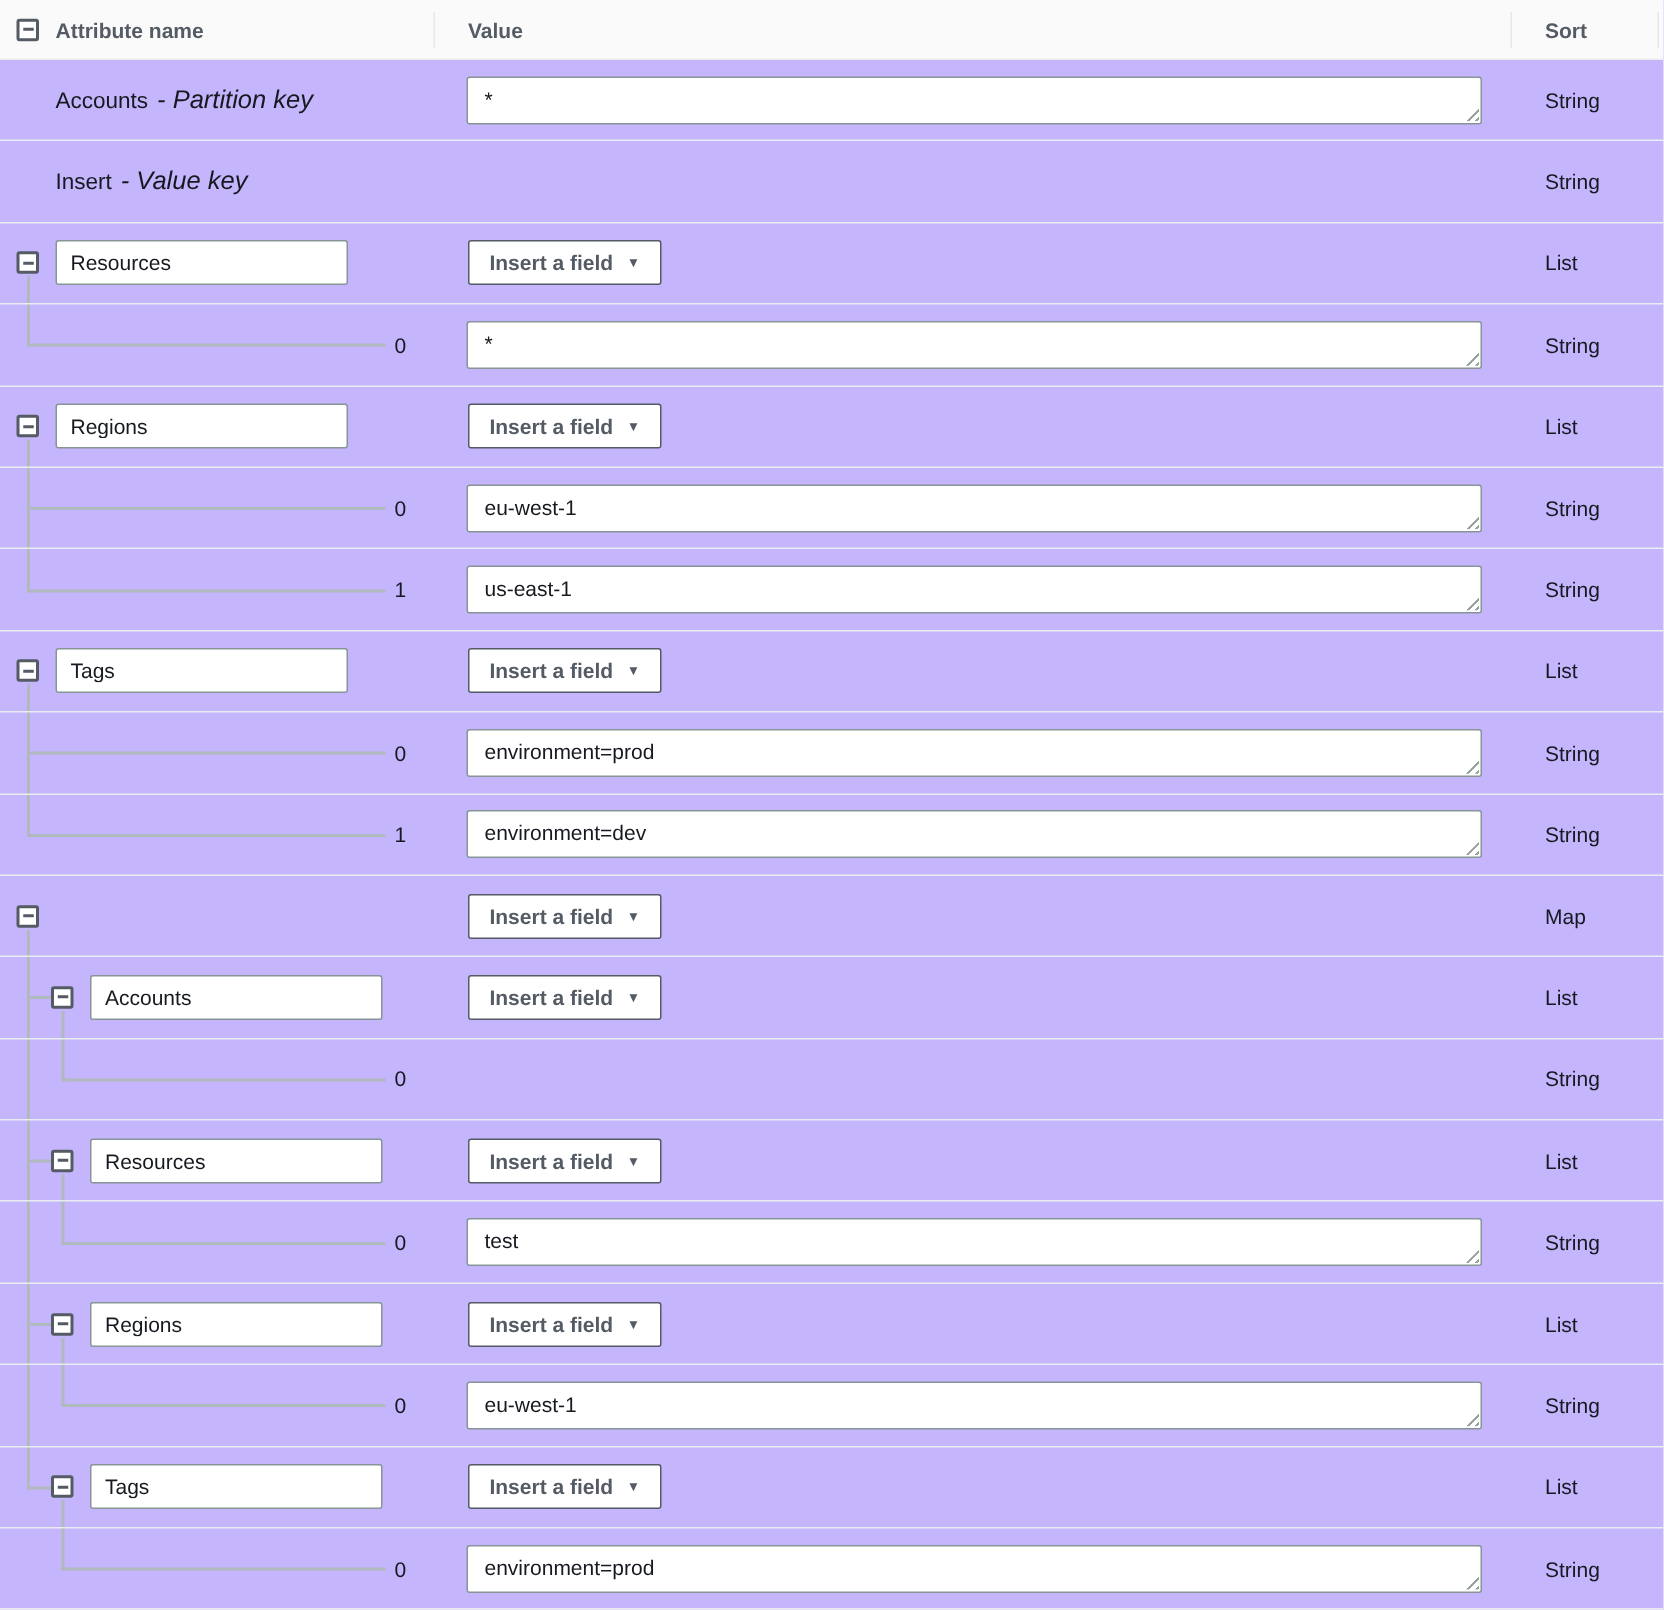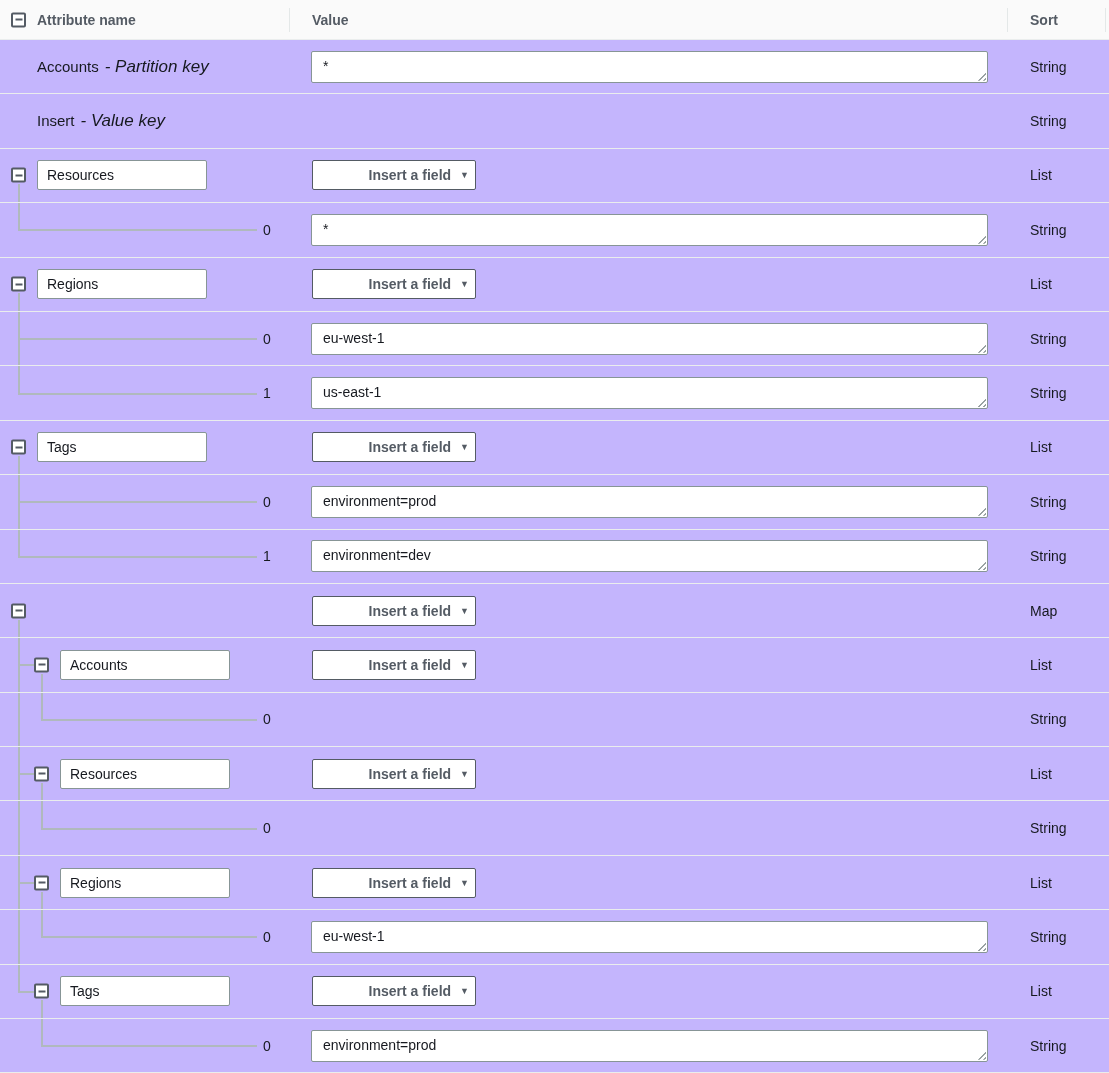--- a/index.html
+++ b/index.html
@@ -12,29 +12,29 @@
   .hlabel { position: absolute; top: 50%; transform: translateY(-50%); font-weight: bold; font-size: 14px; color: #545b64; white-space: nowrap; }
   .hdiv { position: absolute; top: 8px; width: 1px; height: 24px; background: #e4e8e8; }
 
   .row { position: relative; height: 54.4px; border-bottom: 1px solid #eaeded; }
 
   .minus-btn { position: absolute; left: 11px; top: 50%; transform: translateY(-50%); width: 15px; height: 15px;
                border: 2px solid #545b64; border-radius: 2px; background: #fff; padding: 0; cursor: pointer; }
   .minus-btn.lvl1 { left: 34px; }
   .minus-glyph { position: absolute; left: 50%; top: 50%; transform: translate(-50%,-50%); width: 7px; height: 2px; background: #545b64; display: block; }
 
-  .name-input { position: absolute; left: 37px; top: 50%; transform: translateY(-50%); width: 170px; height: 30px;
+  .name-input { position: absolute; left: 37px; top: 50%; transform: translateY(-50%); width: 195px; height: 30px;
                 border: 1px solid #879596; border-radius: 2px; padding: 0 9px; font-family: "Liberation Sans", sans-serif;
                 font-size: 14px; color: #16191f; background: #fff; outline: none; }
   .name-input.lvl1 { left: 60px; }
 
-  .insert-btn { position: absolute; left: 312px; top: 50%; transform: translateY(-50%); width: 164px; height: 30px;
+  .insert-btn { position: absolute; left: 312px; top: 50%; transform: translateY(-50%); width: 129px; height: 30px;
                 background: #fff; border: 1px solid #545b64; border-radius: 2px; color: #545b64; font-weight: bold;
                 font-size: 14px; font-family: "Liberation Sans", sans-serif; display: flex; align-items: center;
-                justify-content: flex-end; gap: 9px; cursor: pointer; }
+                justify-content: center; gap: 9px; cursor: pointer; }
   .caret { font-size: 9px; line-height: 1; margin-top: 1px; }
 
   .ta-wrap { position: absolute; left: 311px; top: 50%; transform: translateY(-50%); width: 677px; height: 32px; }
   .value-ta { width: 100%; height: 100%; border: 1px solid #879596; border-radius: 2px; padding: 6px 11px;
               font-family: "Liberation Sans", sans-serif; font-size: 14px; color: #16191f; background: #fff;
               resize: none; overflow: hidden; outline: none; display: block; }
   .resize-handle { position: absolute; right: 2px; bottom: 2px; width: 9px; height: 9px;
                    clip-path: polygon(100% 0, 100% 100%, 0 100%);
                    background: repeating-linear-gradient(135deg, transparent 0 2.4px, #99a2a3 2.4px 4px); }
 
@@ -202,20 +202,24 @@
         </button>
         <input class="name-input lvl1" type="text" value="Resources" style="">
         <button class="insert-btn">
           <span>Insert a field</span>
           <span class="caret">▼</span>
         </button>
         <span class="type-label">List</span>
       </div>
       <div class="row">
         <span class="index-label">0</span>
+        <div class="ta-wrap">
+          <textarea class="value-ta" style="">test</textarea>
+          <div class="resize-handle"></div>
+        </div>
         <span class="type-label">String</span>
       </div>
       <div class="row">
         <button class="minus-btn lvl1">
           <span class="minus-glyph"></span>
         </button>
         <input class="name-input lvl1" type="text" value="Regions" style="">
         <button class="insert-btn">
           <span>Insert a field</span>
           <span class="caret">▼</span>

